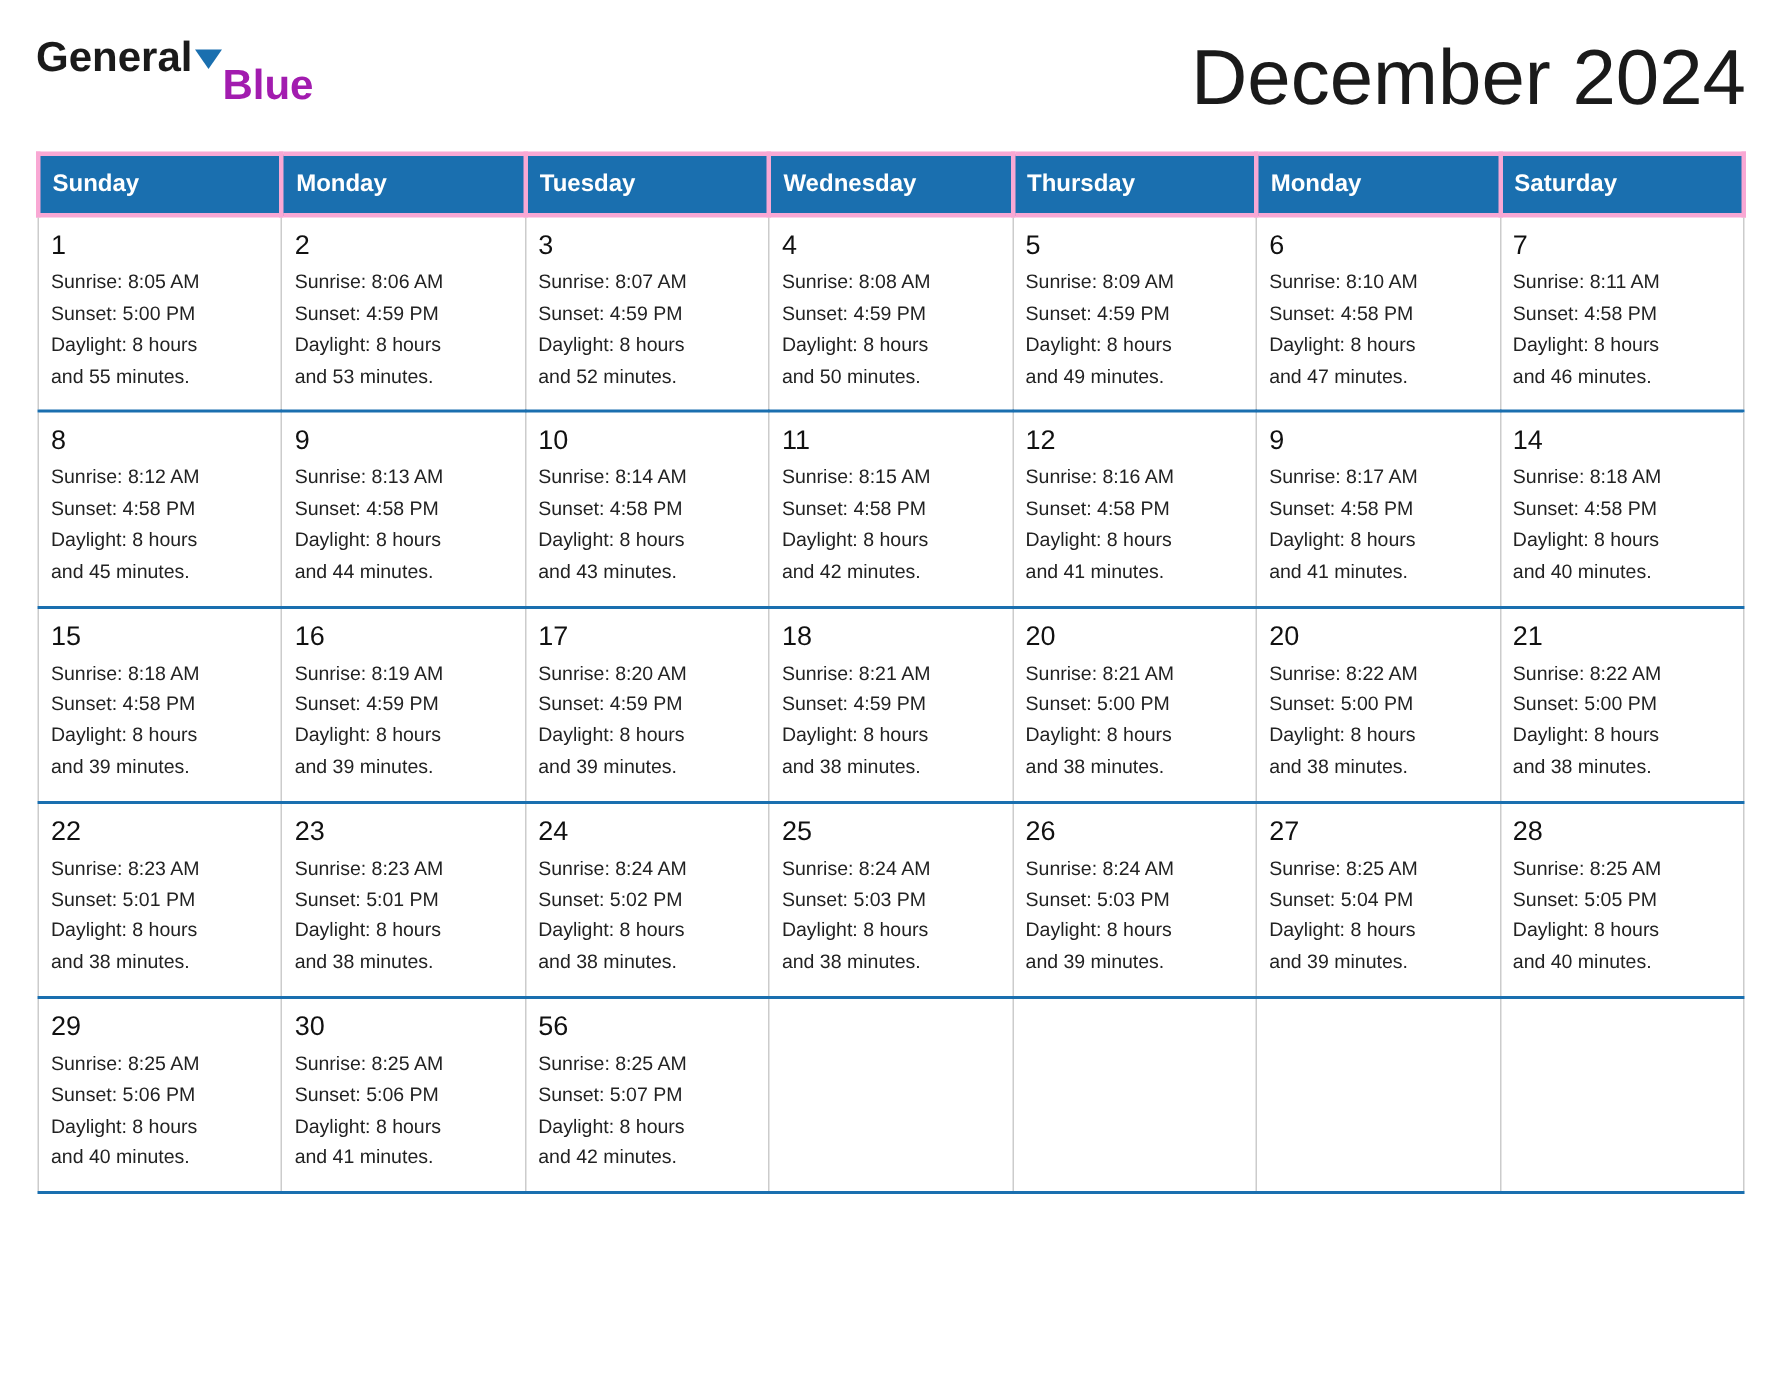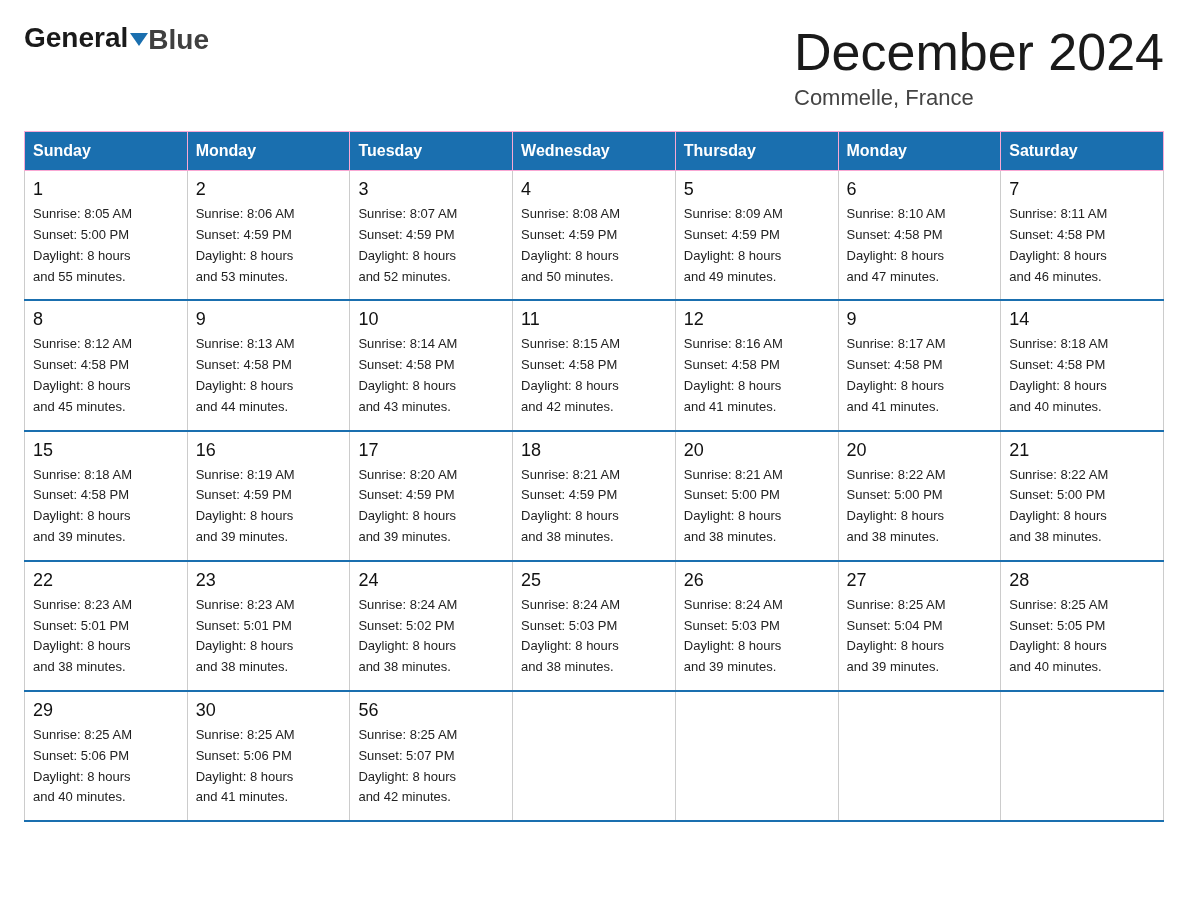--- a/index.html
+++ b/index.html
@@ -24,23 +24,23 @@
     .logo-text {
       font-size: 28px;
       font-weight: bold;
       color: #1a1a1a;
       line-height: 1;
     }
     .logo-text span.general { color: #1a1a1a; }
     .logo-line2 {
       font-size: 28px;
       font-weight: bold;
-      color: #404040;
+      color: #a21caf;
       line-height: 1;
-      margin-top: 2px;
+      margin-top: 19px;
     }
     .title-block {
     }
     .month-title {
       font-size: 52px;
       font-weight: normal;
       color: #1a1a1a;
       line-height: 1.1;
     }
     .location {
@@ -53,21 +53,21 @@
       border-collapse: collapse;
       table-layout: fixed;
     }
     thead th {
       background-color: #1a6faf;
       color: #fff;
       font-size: 16px;
       font-weight: bold;
       padding: 10px 8px;
       text-align: left;
-      border: 1px solid #f9a8d4;
+      border: 3px solid #f9a8d4;
     }
     tbody td {
       vertical-align: top;
       padding: 8px 8px 12px 8px;
       border: 1px solid #ccc;
       font-size: 13px;
       color: #222;
       min-height: 100px;
     }
     tbody tr {
@@ -93,21 +93,20 @@
 
 <div class="header">
   <div class="logo">
     <div class="logo-text">
       <span class="general">General</span><span style="display:inline-block;margin-left:2px;vertical-align:middle;width:0;height:0;border-left:9px solid transparent;border-right:9px solid transparent;border-top:13px solid #1a6faf;"></span>
     </div>
     <div class="logo-line2">Blue</div>
   </div>
   <div class="title-block">
     <div class="month-title">December 2024</div>
-    <div class="location">Commelle, France</div>
   </div>
 </div>
 
 <table>
   <thead>
     <tr>
       <th>Sunday</th>
       <th>Monday</th>
       <th>Tuesday</th>
       <th>Wednesday</th>

